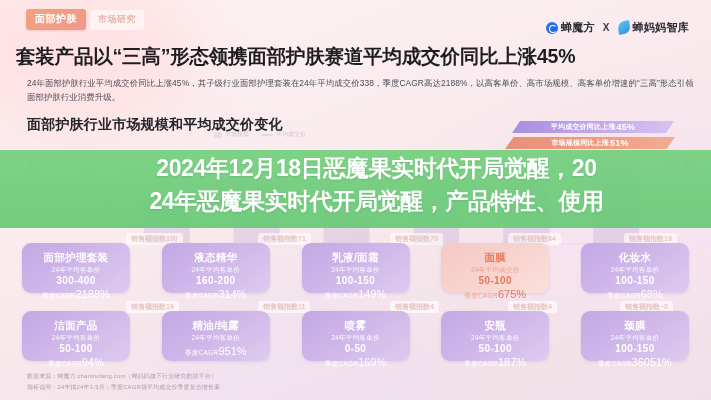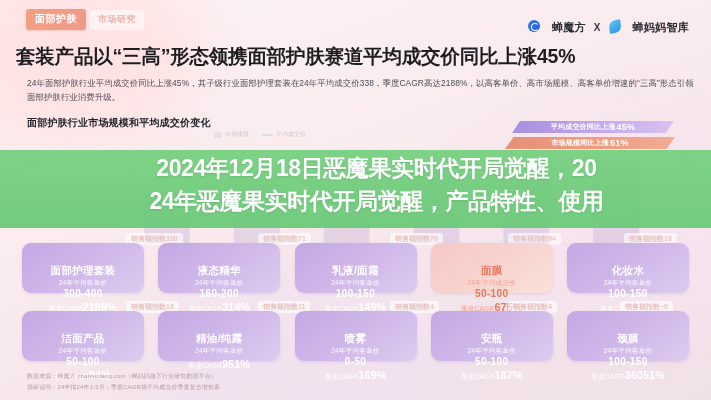--- a/index.html
+++ b/index.html
@@ -27,21 +27,21 @@
     color: #fff; font-size: 10px; font-weight: 700;
     padding: 3px 9px 4px; border-radius: 3px; letter-spacing: .5px;
     box-shadow: 0 1px 2px rgba(210,120,100,.25);
   }
   .tag-sub {
     background: rgba(255,255,255,.55);
     color: #e8b5ac; font-size: 9px; font-weight: 700;
     padding: 3px 8px 4px; border-radius: 3px; letter-spacing: .5px;
   }
   .brands { position: absolute; right: 22px; top: 20px; display: flex; align-items: center; gap: 6px; }
-  .brand { display: flex; align-items: flex-start; gap: 12px; }
+  .brand { display: flex; align-items: center; gap: 3px; }
   .brand-name { font-size: 11px; font-weight: 700; color: #2b2b33; letter-spacing: .3px; }
   .logo-dot {
     width: 12px; height: 12px; border-radius: 50%;
     background: linear-gradient(135deg,#2f7cf6,#1b5fd8);
     display:inline-block; position: relative;
   }
   .logo-dot::after{
     content:""; position:absolute; left:3px; top:3px; width:6px; height:6px;
     border:1.5px solid #fff; border-radius:50%; border-right-color:transparent;
   }
@@ -59,21 +59,21 @@
     letter-spacing: -.2px; line-height: 1.1;
     white-space: nowrap;
   }
   .sub-para {
     position: absolute; left: 27px; top: 77px; right: 16px;
     font-size: 8.4px; color: #4c4c55; line-height: 1.62;
     letter-spacing: .1px;
   }
   .section-title {
     position: absolute; left: 27px; top: 116px;
-    font-size: 10px; font-weight: 800; color: #24242b; letter-spacing: .2px;
+    font-size: 14px; font-weight: 800; color: #24242b; letter-spacing: .2px;
   }
 
   
   .ribbon {
     position: absolute; height: 12px; display: flex; align-items: center;
     justify-content: center; color: #fff; font-size: 7px; font-weight: 700;
     letter-spacing: .2px; white-space: nowrap;
     clip-path: polygon(5% 0, 100% 0, 95% 100%, 0% 100%);
   }
   .ribbon .pct { font-size: 9px; font-weight: 800; margin-left: 1px; }
@@ -110,31 +110,31 @@
     white-space: nowrap;
     padding-left: 42px;
   }
   .overlay-text .l2 { display: block; }
 
   
   .cards-row { position: absolute; left: 22px; right: 22px; display: flex; justify-content: space-between; }
   .row-a { top: 243px; }
   .row-b { top: 311px; }
   .card {
-    width: 122px; height: 50px; border-radius: 9px;
+    width: 108px; height: 50px; border-radius: 9px;
     background: linear-gradient(145deg, #c3a8e4 0%, #cdb4e8 40%, #ddcbef 100%);
     color: #fff; text-align: center;
-    padding-top: 22px;
+    padding-top: 9px;
     box-shadow: 0 1px 3px rgba(150,120,170,.2);
   }
   .card-name { font-size: 10.5px; font-weight: 800; letter-spacing: .3px; line-height: 1.1; }
   .card-sub { font-size: 6.6px; opacity: .95; margin-top: 2px; letter-spacing: .2px; }
   .card-range { font-size: 10px; font-weight: 800; letter-spacing: .4px; margin-top: 0px; }
   .card-cagr { font-size: 6.6px; margin-top: 2px; letter-spacing: .2px; }
-  .card-cagr b { font-size: 11px; font-weight: 700; letter-spacing: 0; margin-top: 48px; }
+  .card-cagr b { font-size: 11px; font-weight: 400; letter-spacing: 0; margin-top: 48px; }
 
   
   .card.accent { background: linear-gradient(145deg, #f5c8c6 0%, #f7d2cd 45%, #fae0da 100%); }
   .card.accent .card-name,
   .card.accent .card-range,
   .card.accent .card-cagr b { color: #e8775d; }
   .card.accent .card-sub, .card.accent .card-cagr { color: #ef9f8c; }
 
   .rank-chip {
     position: absolute; font-size: 7px; color: #e9c4c2; font-weight: 700;

